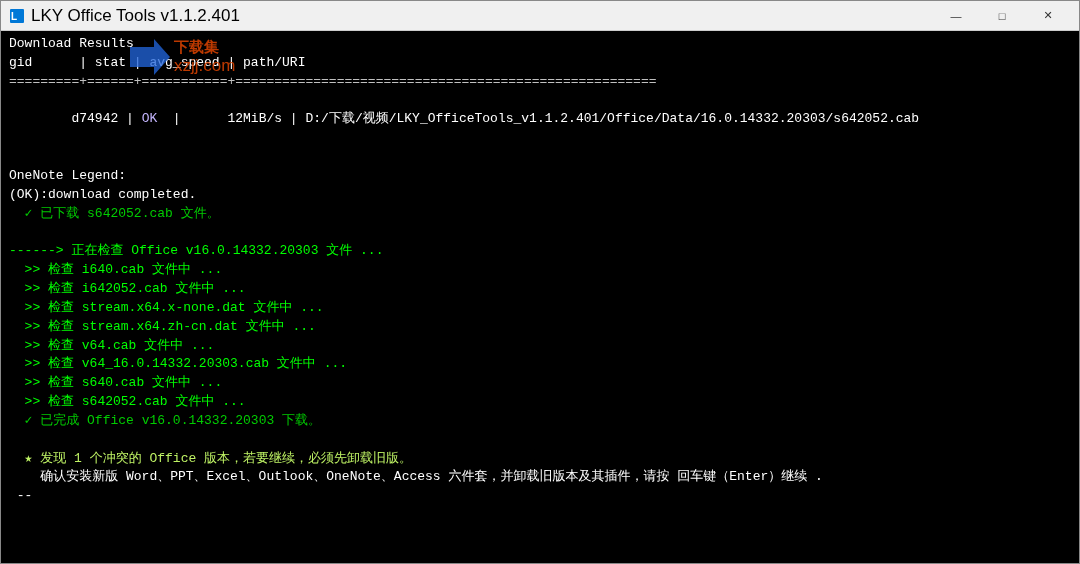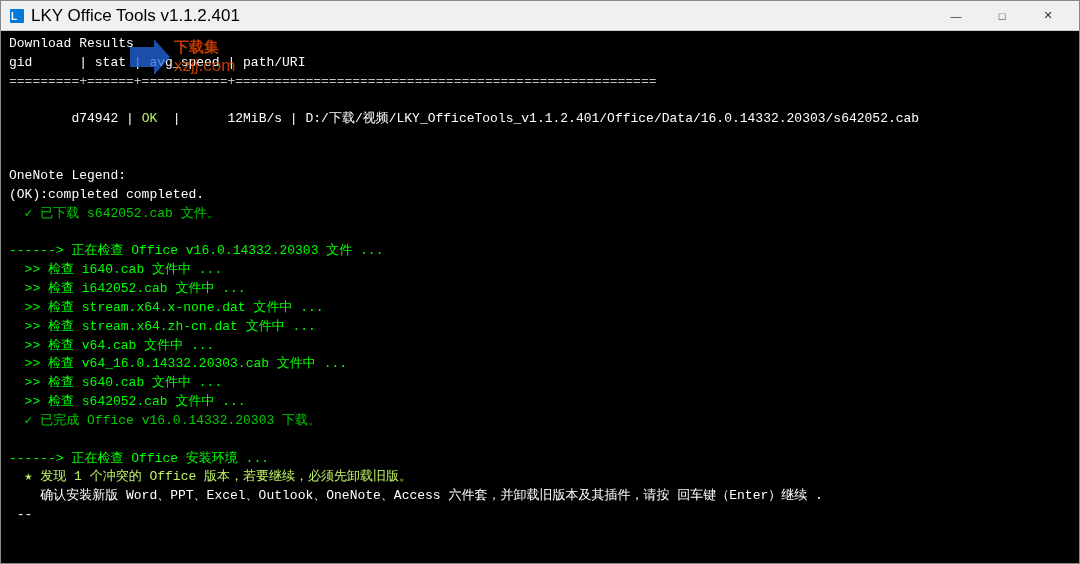--- a/index.html
+++ b/index.html
@@ -77,21 +77,21 @@
 
     .line {
       white-space: pre;
     }
 
     .col-white { color: #ffffff; }
     .col-gray  { color: #c0c0c0; }
     .col-green { color: #00cc00; }
     .col-bright-green { color: #00ff00; }
     .col-yellow { color: #bef264; }
-    .col-ok    { color: #bef264; }
+    .col-ok    { color: #c4b5fd; }
 
     .watermark {
       position: absolute;
       top: 40px;
       left: 120px;
       pointer-events: none;
       opacity: 0.85;
       z-index: 10;
     }
 
@@ -135,35 +135,34 @@
 
     <div class="terminal">
       <div class="line col-white">Download Results</div>
       <div class="line col-white">gid      | stat | avg_speed | path/URI</div>
       <div class="line col-gray">=========+======+===========+======================================================</div>
       <div class="line">
         <span class="col-white">d74942 | </span><span class="col-ok">OK</span><span class="col-white">  |      12MiB/s | D:/下载/视频/LKY_OfficeTools_v1.1.2.401/Office/Data/16.0.14332.20303/s642052.cab</span>
       </div>
       <div class="line">&nbsp;</div>
       <div class="line col-white">OneNote Legend:</div>
-      <div class="line col-white">(OK):completed completed.</div>
+      <div class="line col-white">(OK):download completed.</div>
       <div class="line col-green">  ✓ 已下载 s642052.cab 文件。</div>
       <div class="line">&nbsp;</div>
       <div class="line col-bright-green">------&gt; 正在检查 Office v16.0.14332.20303 文件 ...</div>
       <div class="line col-bright-green">  &gt;&gt; 检查 i640.cab 文件中 ...</div>
       <div class="line col-bright-green">  &gt;&gt; 检查 i642052.cab 文件中 ...</div>
       <div class="line col-bright-green">  &gt;&gt; 检查 stream.x64.x-none.dat 文件中 ...</div>
       <div class="line col-bright-green">  &gt;&gt; 检查 stream.x64.zh-cn.dat 文件中 ...</div>
       <div class="line col-bright-green">  &gt;&gt; 检查 v64.cab 文件中 ...</div>
       <div class="line col-bright-green">  &gt;&gt; 检查 v64_16.0.14332.20303.cab 文件中 ...</div>
       <div class="line col-bright-green">  &gt;&gt; 检查 s640.cab 文件中 ...</div>
       <div class="line col-bright-green">  &gt;&gt; 检查 s642052.cab 文件中 ...</div>
       <div class="line col-green">  ✓ 已完成 Office v16.0.14332.20303 下载。</div>
       <div class="line">&nbsp;</div>
-      <div class="line col-bright-green">------&gt; 正在检查 Office 安装环境 ...</div>
       <div class="line col-yellow">  ★ 发现 1 个冲突的 Office 版本，若要继续，必须先卸载旧版。</div>
       <div class="line col-white">    确认安装新版 Word、PPT、Excel、Outlook、OneNote、Access 六件套，并卸载旧版本及其插件，请按 回车键（Enter）继续 .</div>
       <div class="line col-white"> --</div>
     </div>
   </div>
 
   <div class="watermark" style="position:absolute; top:38px; left:130px; z-index:20; display:flex; align-items:center; gap:4px;">
     <div style="position:relative; width:40px; height:36px;">
       
       <svg width="40" height="36" viewBox="0 0 40 36">

